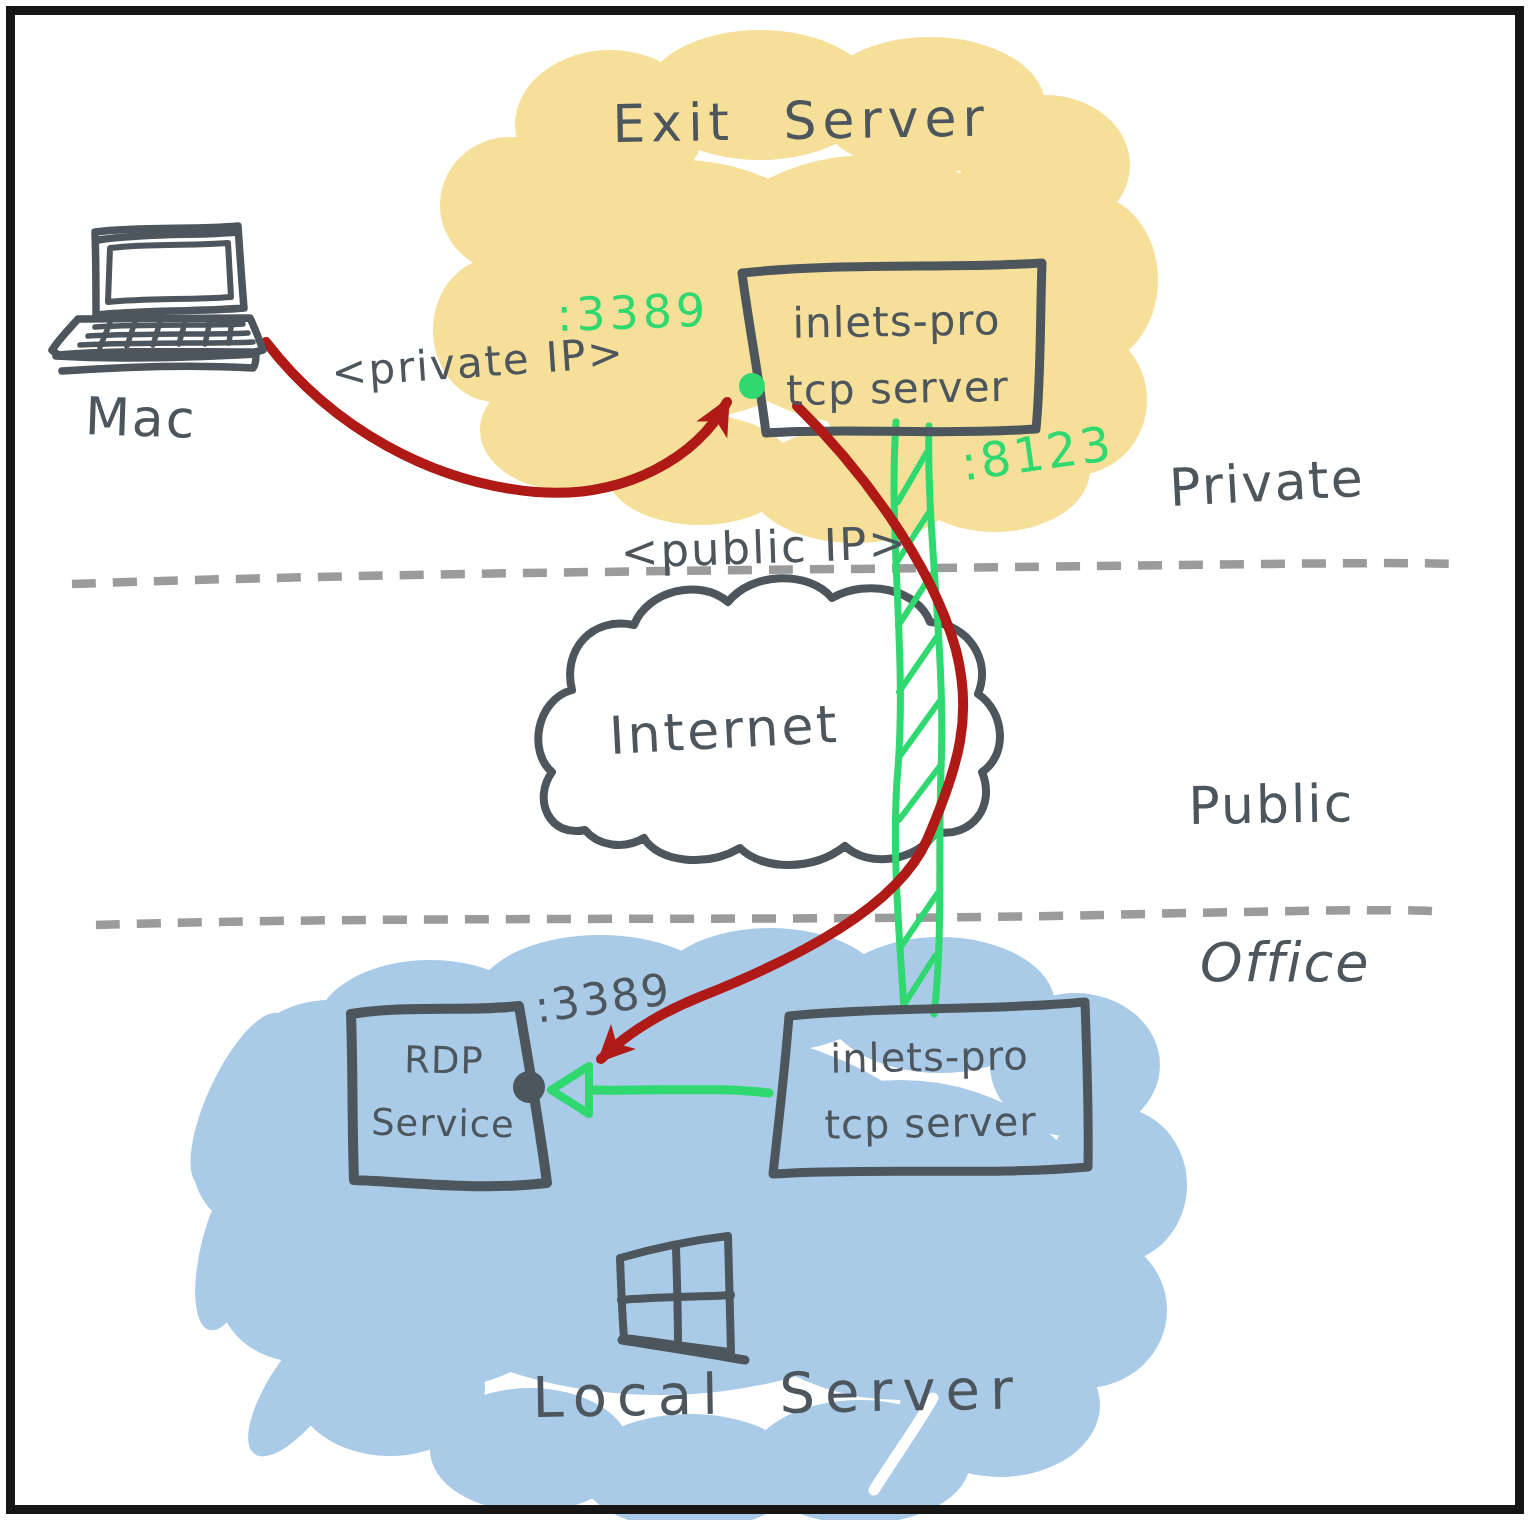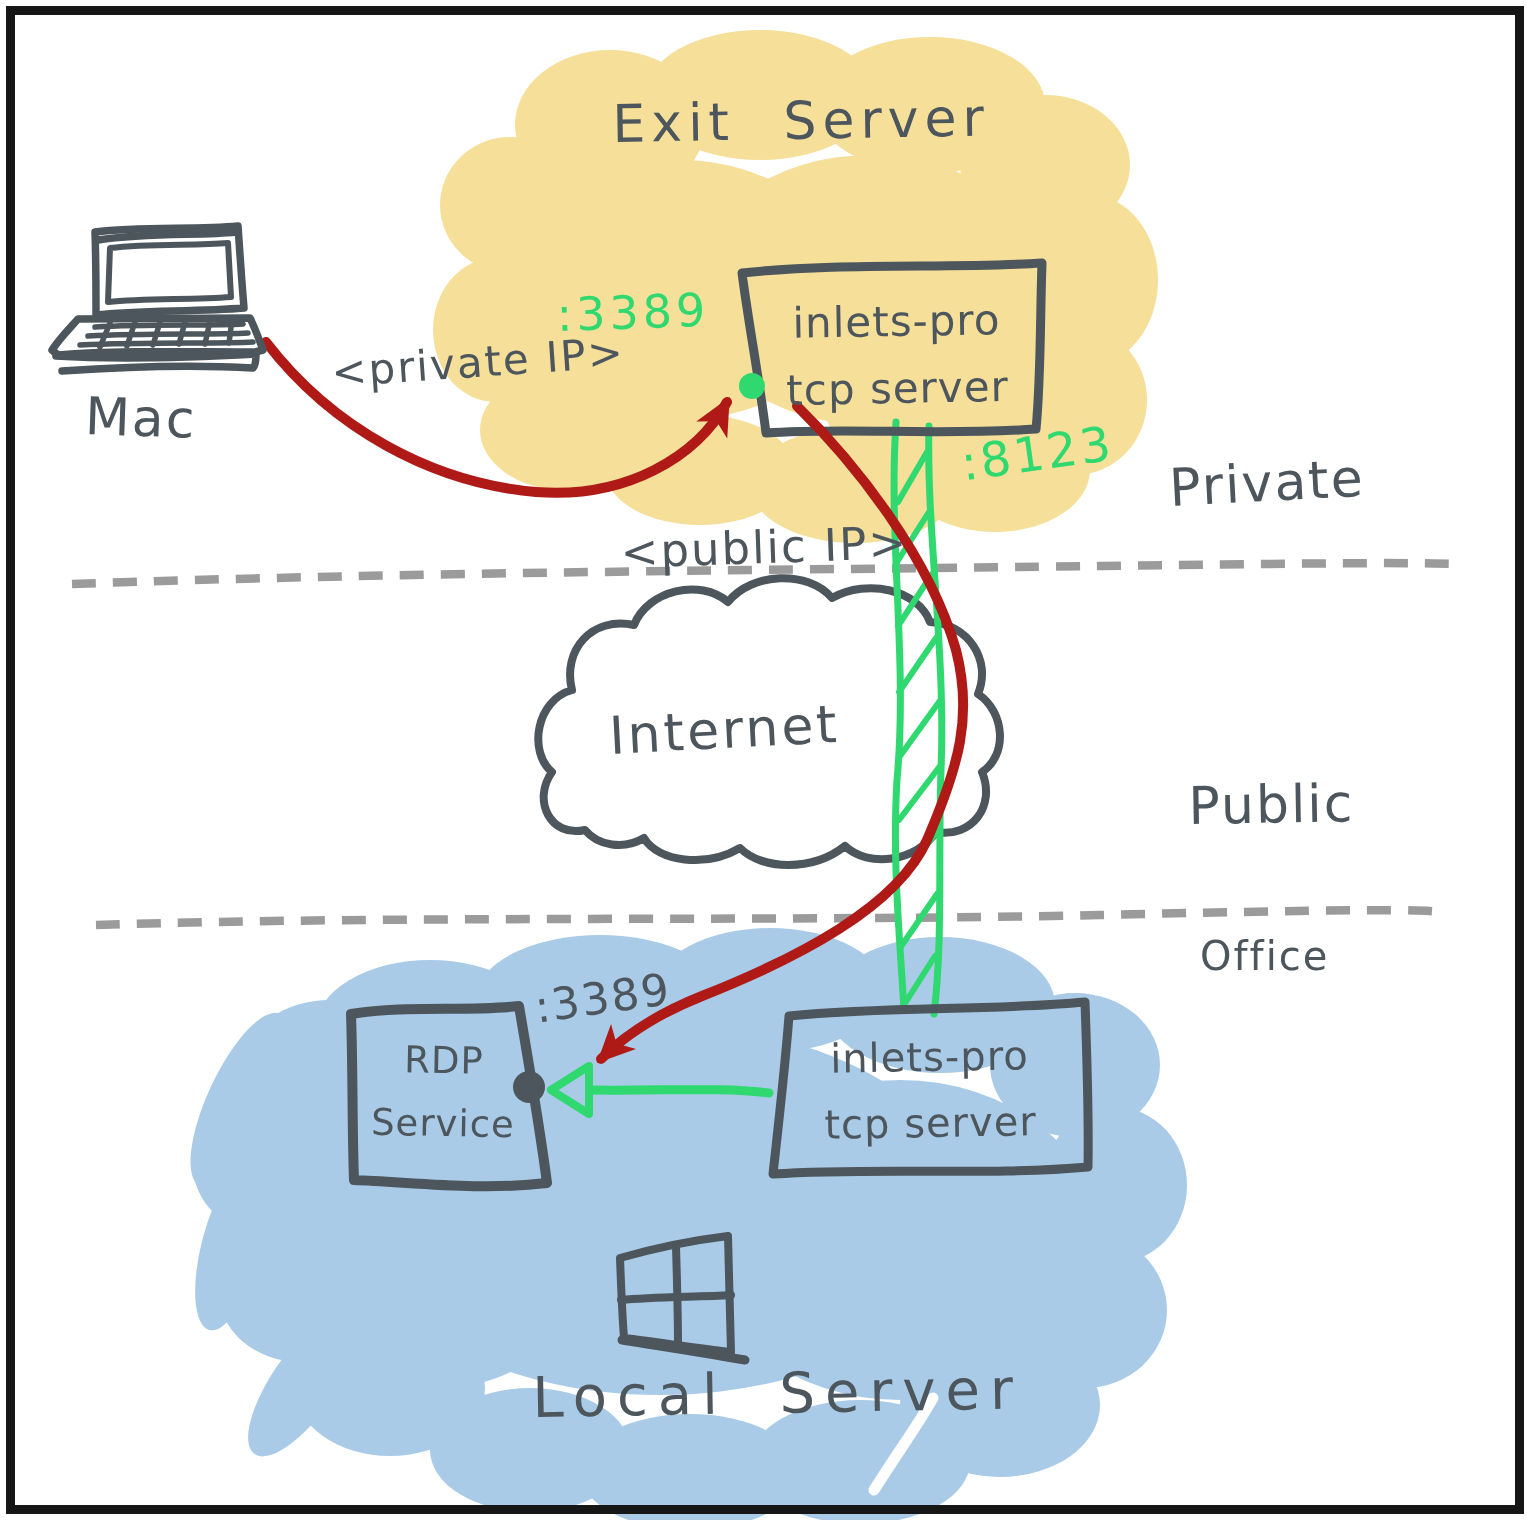--- a/index.html
+++ b/index.html
@@ -33,21 +33,21 @@
   .lbl-exit-title{left:612px; top:98px; font-size:52px; letter-spacing:6px; word-spacing:26px; transform:rotate(-1deg);}
   .lbl-port3389-top{left:556px; top:292px; font-size:46px; transform:rotate(-2deg); letter-spacing:4px;}
   .lbl-exit-box{left:752px; top:288px; width:290px; font-size:42px; line-height:1.6; transform:rotate(-1deg);}
   .lbl-private-ip{left:330px; top:352px; font-size:42px; transform:rotate(-4deg);}
   .lbl-mac{left:86px; top:390px; font-size:52px; transform:rotate(2deg);}
   .lbl-port8123{left:958px; top:440px; font-size:48px; transform:rotate(-8deg); letter-spacing:3px;}
   .lbl-zone-private{left:1168px; top:462px; font-size:52px; transform:rotate(-3deg);}
   .lbl-public-ip{left:620px; top:530px; font-size:45px; transform:rotate(-2deg);}
   .lbl-internet{left:608px; top:710px; font-size:52px; transform:rotate(-3deg); letter-spacing:3px;}
   .lbl-zone-public{left:1188px; top:780px; font-size:52px; transform:rotate(-1deg);}
-  .lbl-zone-office{left:1200px; top:936px; font-size:40px;}
+  .lbl-zone-office{left:1200px; top:936px; font-size:54px;font-style:italic;}
   .lbl-port3389-low{left:532px; top:986px; font-size:44px; transform:rotate(-8deg);}
   .lbl-rdp-box{left:356px; top:1030px; width:175px; font-size:37px; line-height:1.7; transform:rotate(1deg);}
   .lbl-local-box{left:780px; top:1024px; width:300px; font-size:40px; line-height:1.65; transform:rotate(-1deg);}
   .lbl-local-title{left:532px; top:1370px; font-size:56px; letter-spacing:10px; word-spacing:24px; transform:rotate(-1deg);}
 </style>
 </head>
 <body>
 
 <div class="canvas">
 

